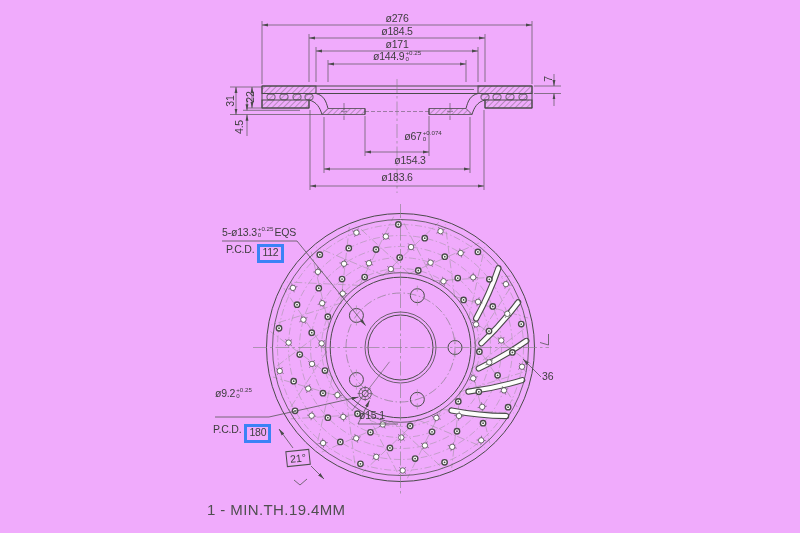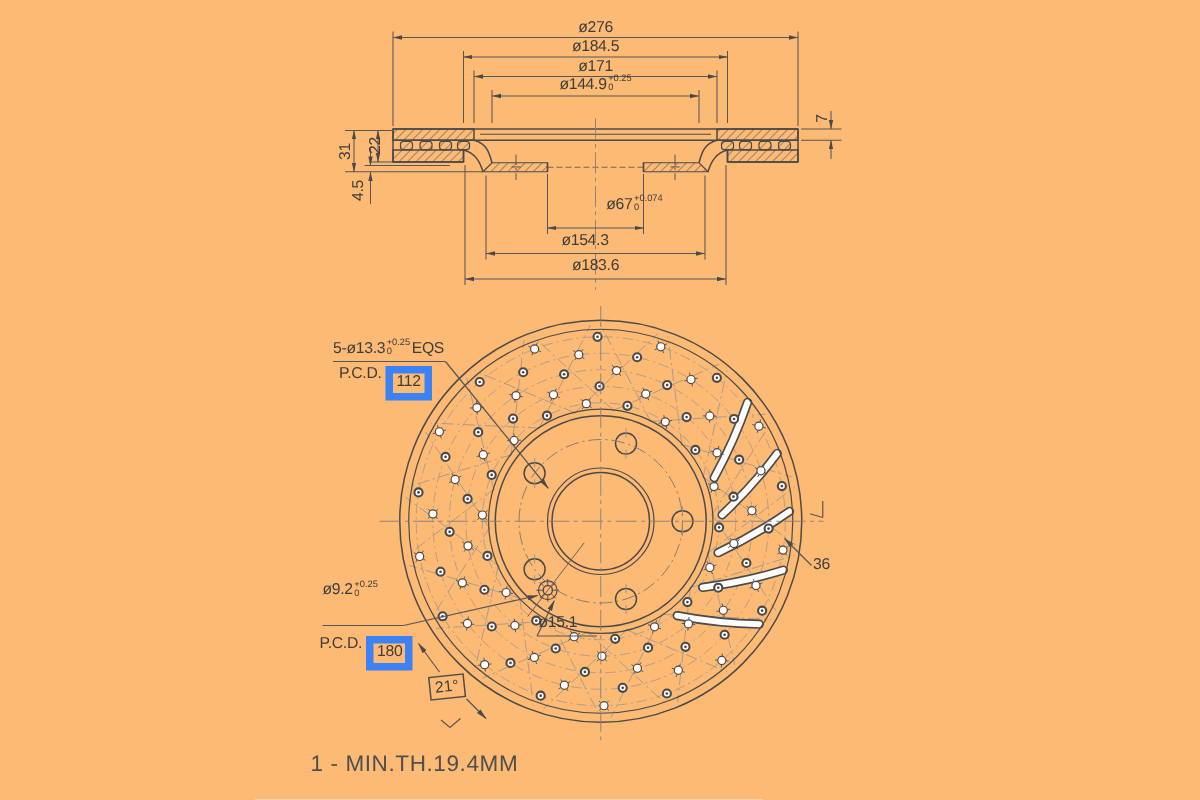--- a/index.html
+++ b/index.html
@@ -1,27 +1,27 @@
 <!DOCTYPE html>
 <html><head>
 <meta charset="utf-8">
 <style>
   html,body{margin:0;padding:0;background:#e8e8e6;}
-  .sheet{position:relative;width:800px;height:533px;background:#fdba74;
+  .sheet{position:relative;width:800px;height:533px;background:#f0abfc;
          font-family:"Liberation Sans",sans-serif;overflow:hidden;}
   svg{position:absolute;left:0;top:0;}
   .lbl{position:absolute;color:#3d3d3d;font-size:10.5px;line-height:1.1;
        letter-spacing:-0.2px;white-space:nowrap;display:flex;align-items:flex-start;}
   .c{transform:translateX(-50%);}
   .v{transform:translate(-50%,-50%) rotate(-90deg);}
   .stk{display:inline-flex;flex-direction:column;margin-left:1px;font-size:6.2px;
        line-height:1;letter-spacing:0;position:relative;top:-1px;}
   .stk i{font-style:normal;display:block;}
   .suffix{margin-left:1px;text-align:right;}
-  .box{border:5px solid #3b82f6;padding:0 2px 1px 2px;margin-left:3px;display:inline-block;}
+  .box{border:3px solid #3b82f6;padding:0 2px 1px 2px;margin-left:3px;display:inline-block;}
   .ang{position:absolute;border:1px solid #4d4d4d;padding:1px 3px;color:#3d3d3d;
        font-size:10.5px;transform:translate(-50%,-50%) rotate(-6deg);}
   .note{font-size:15px;color:#4f4f4f;letter-spacing:0.4px;}
 </style>
 </head>
 <body>
 
 <div class="sheet">
 
 <svg width="800" height="533" viewBox="0 0 800 533">
@@ -562,21 +562,21 @@
         <i>0</i>
       </span>
 </div>
 <div class="lbl c" style="left:423px;top:131px">
   <span>ø67</span>
   <span class="stk">
         <i>+0.074</i>
         <i>0</i>
       </span>
 </div>
-<div class="lbl c" style="left:390px;top:155px">ø154.3</div>
+<div class="lbl c" style="left:410px;top:155px">ø154.3</div>
 <div class="lbl c" style="left:397px;top:172px">ø183.6</div>
 
 <div class="lbl v" style="left:231px;top:101px">31</div>
 <div class="lbl v" style="left:251px;top:97px">22</div>
 <div class="lbl v" style="left:240px;top:127px">4.5</div>
 <div class="lbl v" style="left:549px;top:79px">7</div>
 
 <div class="lbl" style="left:222px;top:227px">
   <span>5-ø13.3</span>
   <span class="stk">

